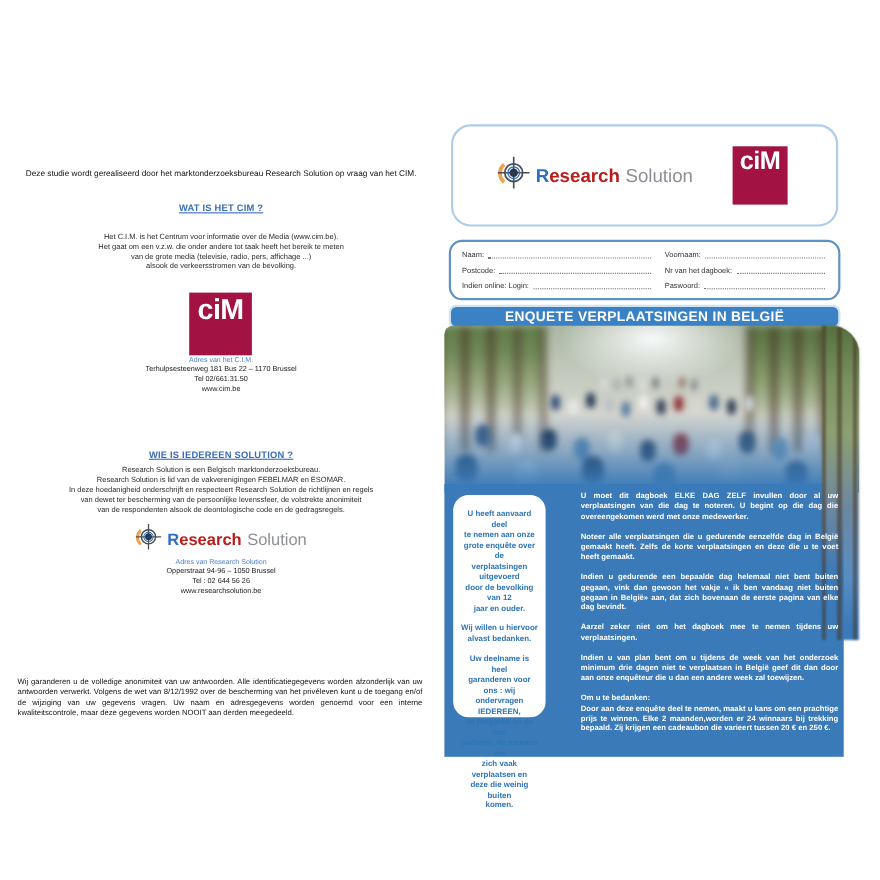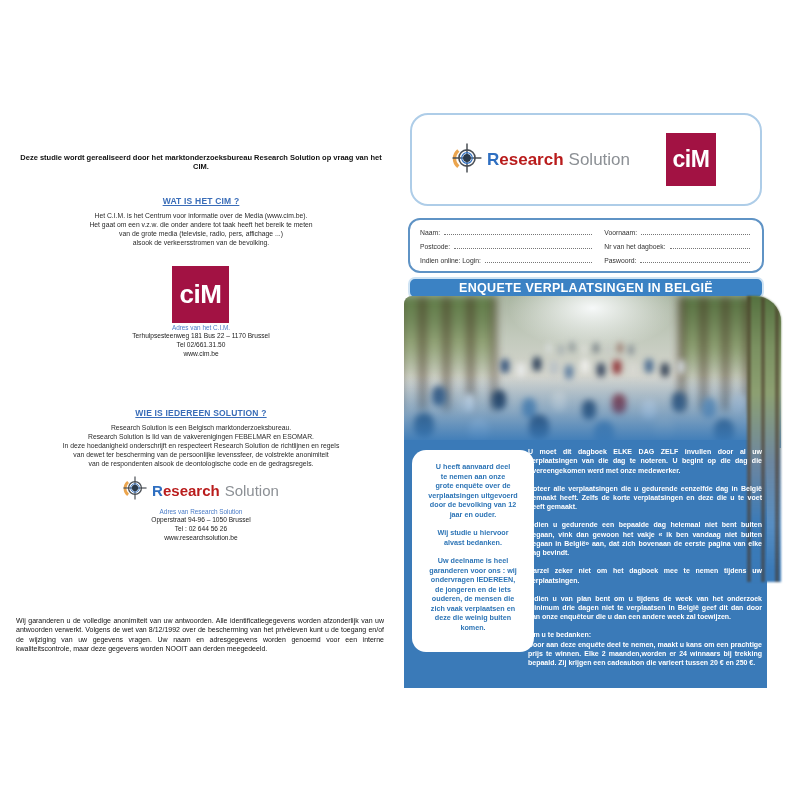--- a/index.html
+++ b/index.html
@@ -3,25 +3,25 @@
 <meta charset="utf-8">
 <style>
   * { margin:0; padding:0; box-sizing:border-box; }
   body { background:#ffffff; font-family:"Liberation Sans", sans-serif; }
   .canvas { position:relative; width:800px; height:800px; background:#fff; overflow:hidden; }
   .abs { position:absolute; }
   .ml { white-space:pre-line; }
 
   
   .page-left { position:absolute; left:14px; top:0; width:374px; height:800px; }
-  .intro { top:153px; left:0; width:100%; font-size:7.5px; font-weight:bold; color:#111; text-align:center; }
+  .intro { top:153px; left:0; width:100%; font-size:7.5px; font-weight:normal; color:#111; text-align:center; }
   .sec-heading { left:0; width:100%; text-align:center; font-size:8.5px; font-weight:bold;
                  color:#3a6db8; text-decoration:underline; letter-spacing:.2px; }
   .sec-body { left:0; width:100%; text-align:center; font-size:6.8px; color:#2a2a2a; line-height:1.32; }
-  .cim-logo { background:#a21243; color:#fff; display:flex; align-items:center; justify-content:center;
+  .cim-logo { background:#a21243; color:#fff; display:flex; justify-content:center;
               font-weight:bold; letter-spacing:-.5px; }
   .cim-logo-left { top:266px; left:158px; width:57px; height:57px; font-size:26px; }
   .addr-label { left:0; width:100%; text-align:center; font-size:6.4px; color:#4a7cc7; }
   .addr-body  { left:0; width:100%; text-align:center; font-size:6.6px; color:#222; line-height:1.35; }
   .footer-par { top:616px; left:2px; width:368px; font-size:7px; color:#111; line-height:1.35; text-align:justify; }
 
   
   .rs-logo { display:flex; align-items:center; justify-content:center; gap:5px; }
   .rs-word { display:inline-block; font-weight:bold; color:#b91c1c; }
   .rs-word::first-letter { color:#2f6fc1; }
@@ -91,21 +91,21 @@
     background:linear-gradient(180deg, rgba(58,122,184,0) 52%, rgba(58,122,184,.45) 76%, rgba(58,122,184,.96) 96%); }
 
   .photo-strip { top:296px; left:343px; width:34px; height:286px; z-index:3;
     border-radius:0 26px 0 0; filter:blur(1px);
     background:
       repeating-linear-gradient(90deg, rgba(70,52,36,.55) 0 4px, rgba(70,52,36,0) 4px 14px),
       linear-gradient(180deg, #55713f 0%, #7b9161 18%, #8da072 34%, #6d87a0 58%, rgba(58,122,184,.85) 80%, #3a7ab8 96%); }
 
   .blue-panel { top:440px; left:0; width:363px; height:248px; background:#3a7ab8; z-index:2; }
 
-  .side-card { top:450px; left:8px; width:122px; height:202px; background:#fff; border-radius:14px;
+  .side-card { top:450px; left:8px; width:84px; height:202px; background:#fff; border-radius:14px;
                z-index:4; padding:12px 7px; text-align:center; color:#2e75b6; font-size:7.2px;
                font-weight:bold; line-height:1.32; }
   .side-card p { margin-bottom:9px; }
   .side-card .thanks { font-weight:800; }
 
   .main-col { top:447px; left:124px; width:234px; z-index:4; color:#fff; font-size:7px;
               font-weight:bold; line-height:1.34; text-align:justify; }
   .main-col p { margin-bottom:8.5px; }
   .main-col .lead { margin-bottom:0; }
 
@@ -114,21 +114,21 @@
 </style>
 </head>
 <body>
 
 <div class="canvas">
 
   <section class="page-left">
 
     <div class="abs intro">Deze studie wordt gerealiseerd door het marktonderzoeksbureau Research Solution op vraag van het CIM.</div>
 
-    <div class="abs sec-heading" style="top:196px;">WAT IS HET CIM ?</div>
+    <div class="abs sec-heading" style="top:184px;">WAT IS HET CIM ?</div>
     <div class="abs sec-body ml" style="top:212px;">Het C.I.M. is het Centrum voor informatie over de Media (www.cim.be).
 Het gaat om een v.z.w. die onder andere tot taak heeft het bereik te meten
 van de grote media (televisie, radio, pers, affichage ...)
 alsook de verkeersstromen van de bevolking.</div>
 
     <div class="abs cim-logo cim-logo-left">
       <span>ciM</span>
     </div>
 
     <div class="abs addr-label" style="top:324px;">Adres van het C.I.M.</div>
@@ -235,21 +235,21 @@
 
     <div class="abs blue-panel"></div>
 
     <div class="abs side-card">
       <p class="ml">U heeft aanvaard deel
 te nemen aan onze
 grote enquête over de
 verplaatsingen uitgevoerd
 door de bevolking van 12
 jaar en ouder.</p>
-      <p class="ml thanks">Wij studie u hiervoor
+      <p class="ml thanks">Wij willen u hiervoor
 alvast bedanken.</p>
       <p class="ml">Uw deelname is heel
 garanderen voor ons : wij
 ondervragen IEDEREEN,
 de jongeren en de iets
 ouderen, de mensen die
 zich vaak verplaatsen en
 deze die weinig buiten
 komen.</p>
     </div>

